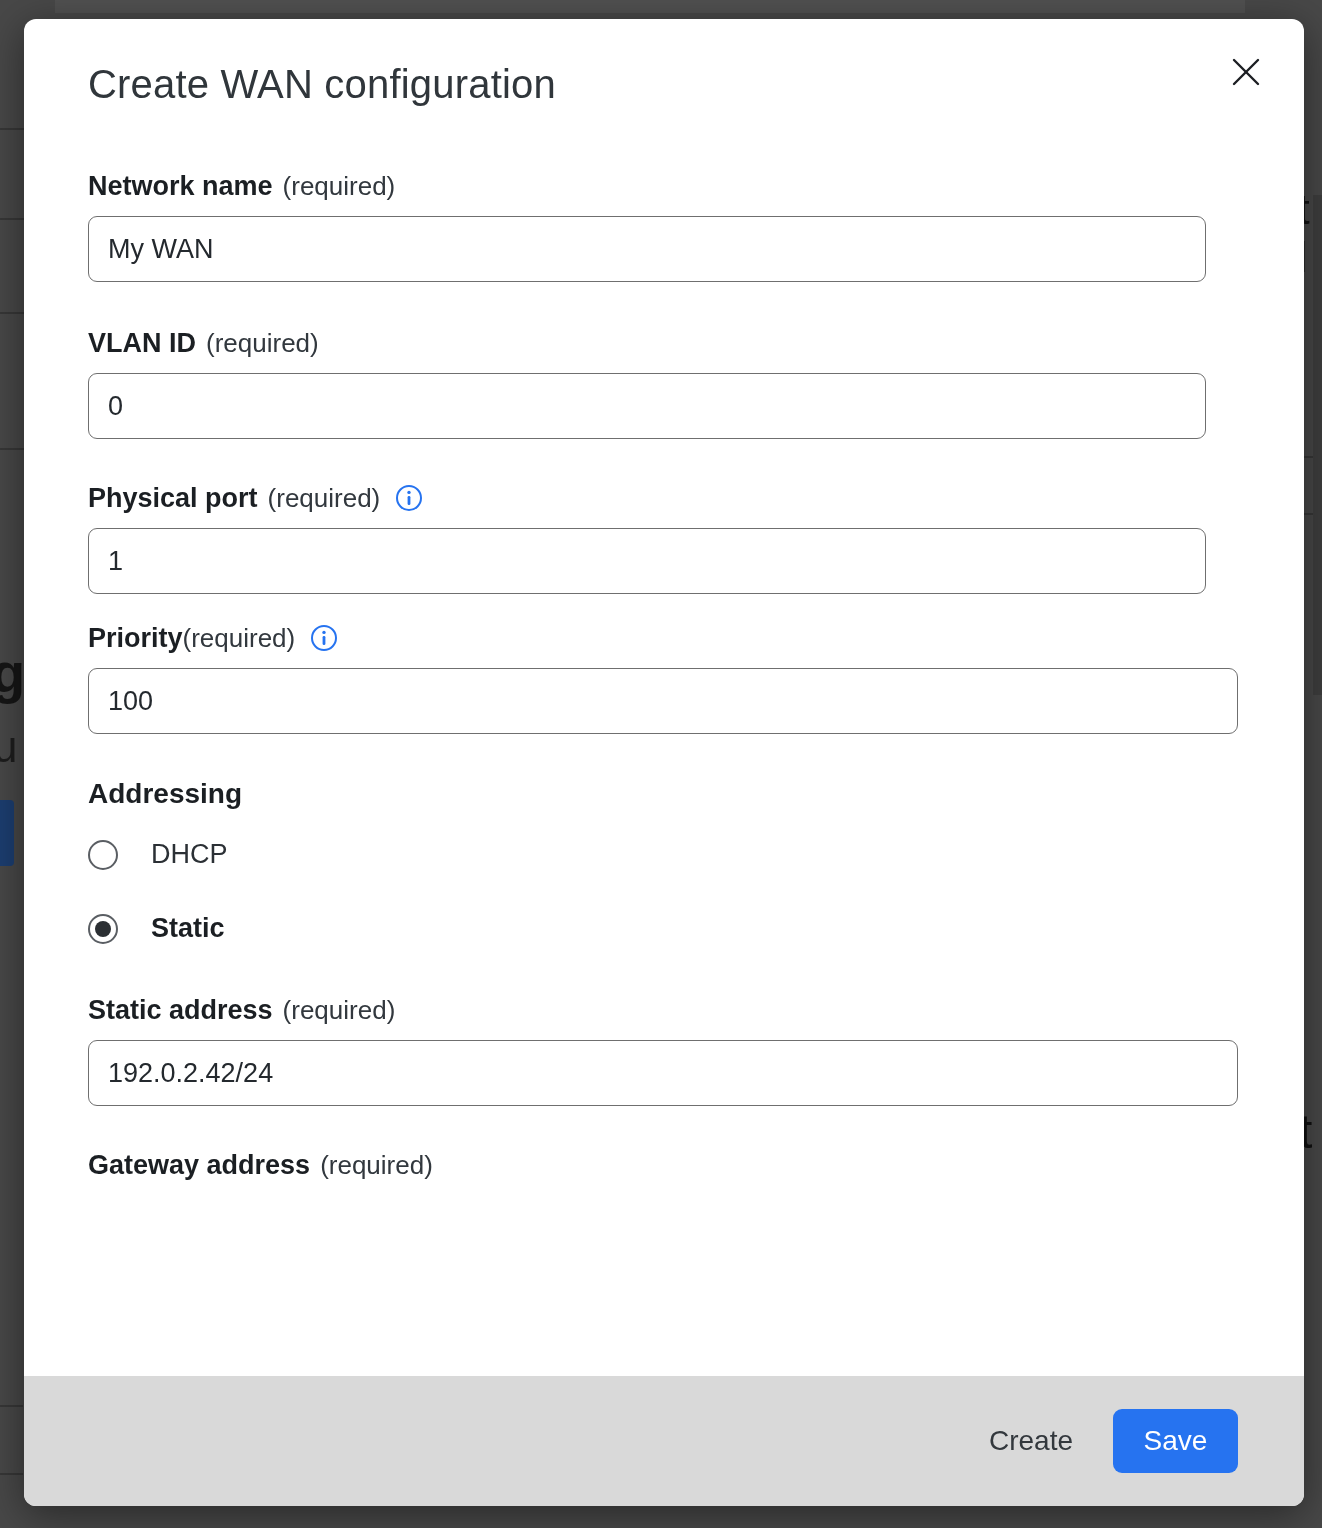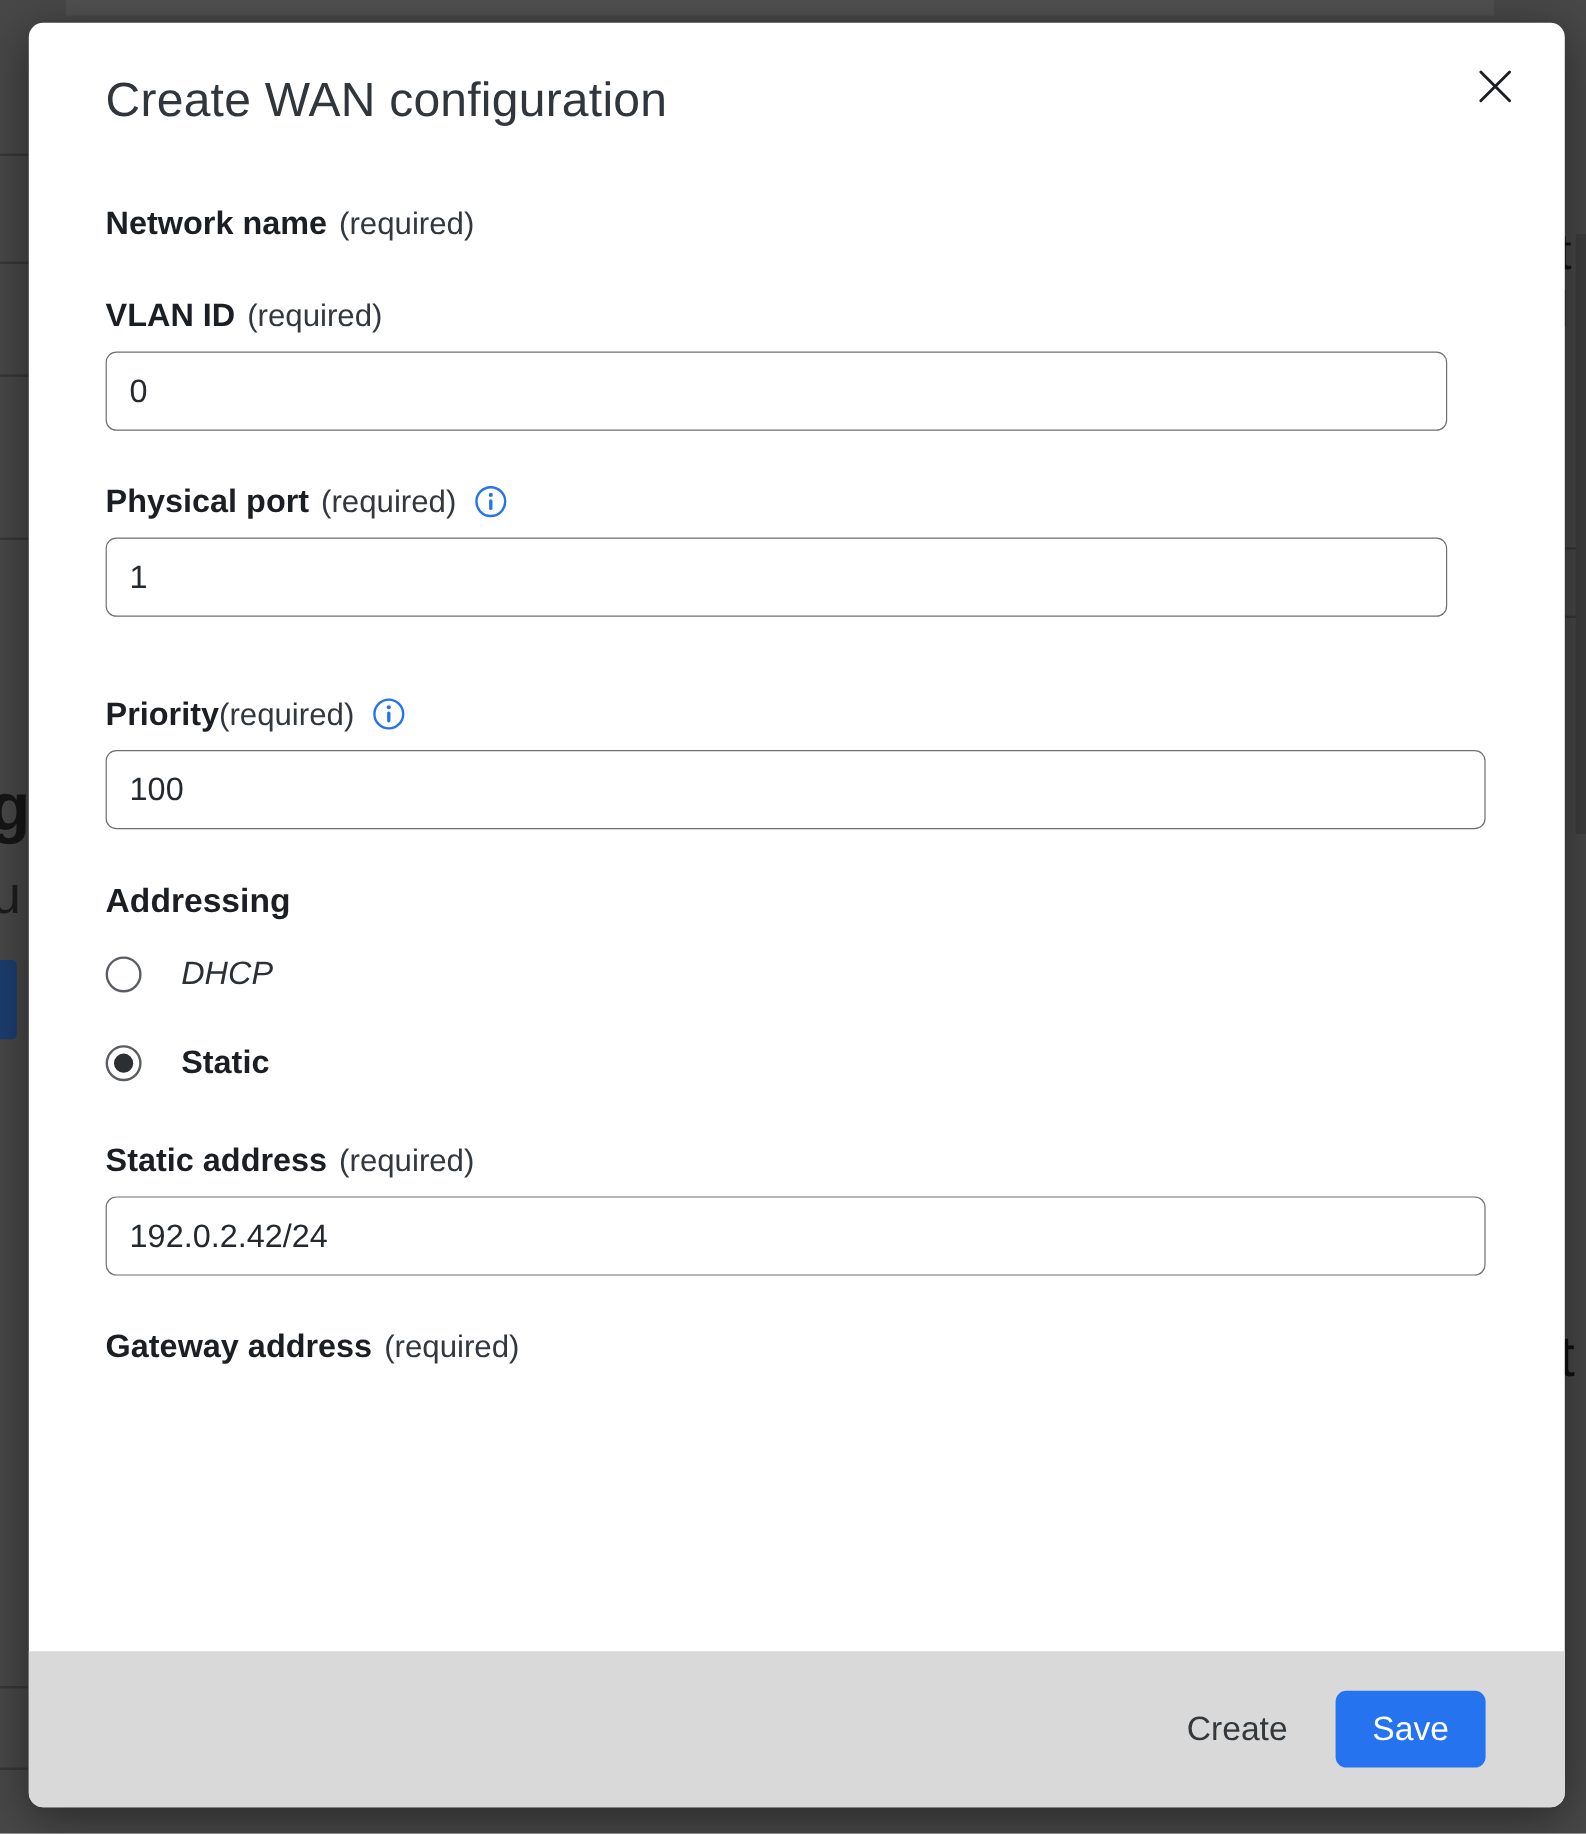--- a/index.html
+++ b/index.html
@@ -75,32 +75,32 @@
     color: #24292e;
     font-family: "Liberation Sans", "DejaVu Sans", sans-serif;
     background: #fff;
     outline: none;
   }
   .text-input.wide { width: 1150px; }
 
   .mt-network { margin-top: 62px; }
   .mt-vlan { margin-top: 45px; }
   .mt-port { margin-top: 43px; }
-  .mt-priority { margin-top: 65px; }
+  .mt-priority { margin-top: 28px; }
   .mt-addressing { margin-top: 44px; }
   .mt-static-addr { margin-top: 50px; }
   .mt-gateway { margin-top: 43px; }
 
   .section-heading { font-size: 28px; font-weight: 700; color: #1b1f23; }
 
   .radio-row {
     display: flex; align-items: center;
     cursor: pointer;
   }
-  .radio-row.first { margin-top: 29px; font-style: italic; }
+  .radio-row.first { margin-top: 29px; }
   .radio-row.second { margin-top: 43px; }
   .radio-circle {
     width: 30px; height: 30px;
     border: 2.5px solid #5a5e63;
     border-radius: 50%;
     display: flex; align-items: center; justify-content: center;
     flex: 0 0 auto;
   }
   .radio-dot { width: 16px; height: 16px; border-radius: 50%; background: #2b2f33; display: none; }
   .radio-row.selected .radio-dot { display: block; }
@@ -179,20 +179,21 @@
       </span>
     </button>
 
     <h1 class="modal-title">Create WAN configuration</h1>
 
     <div class="field mt-network">
       <div class="field-label-row">
         <span class="lbl">Network name</span>
         <span class="req gap">(required)</span>
       </div>
+      <input class="text-input" type="text" value="My WAN" style="">
     </div>
 
     <div class="field mt-vlan">
       <div class="field-label-row">
         <span class="lbl">VLAN ID</span>
         <span class="req gap">(required)</span>
       </div>
       <input class="text-input" type="text" value="0" style="">
     </div>
 

